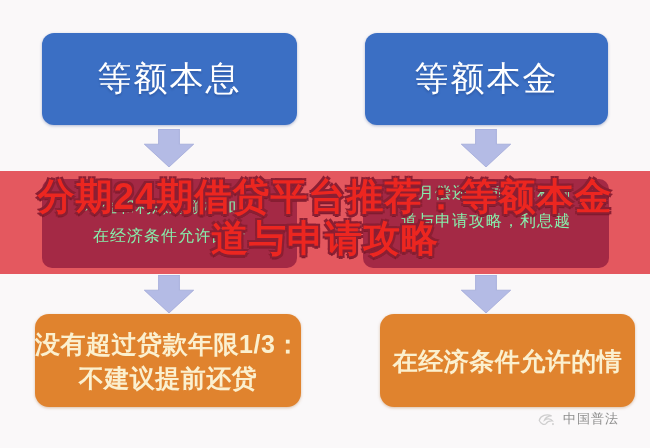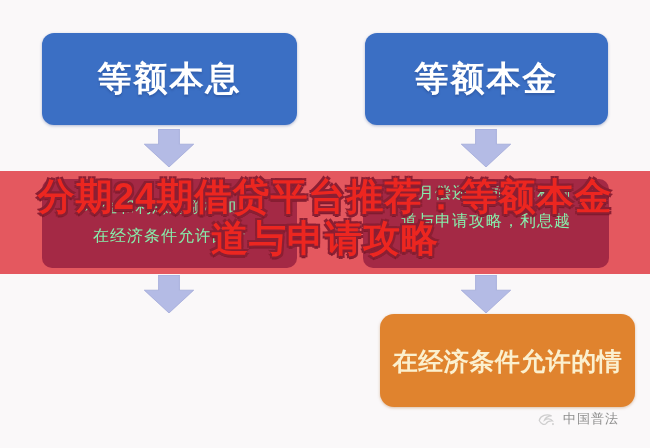--- a/index.html
+++ b/index.html
@@ -7,21 +7,21 @@
     position:relative;width:650px;height:448px;overflow:hidden;
     background:#faf8f9;
     font-family:"Liberation Sans","DejaVu Sans",sans-serif;
   }
   
   .blue-box{
     position:absolute;top:33px;height:92px;border-radius:12px;
     background:#3b6fc4;
     box-shadow:0 1px 3px rgba(40,70,140,.35);
     display:flex;align-items:center;justify-content:center;
-    color:#ffffff;font-size:34px;font-weight:700;letter-spacing:2px;
+    color:#ffffff;font-size:34px;font-weight:400;letter-spacing:2px;
     text-shadow:0 2px 2px rgba(20,40,90,.25);
   }
   .blue-left{left:42px;width:255px;}
   .blue-right{left:365px;width:243px;}
 
   
   .arrow{position:absolute;width:56px;height:38px;}
 
   
   .banner{
@@ -112,20 +112,24 @@
     <div>道与申请攻略</div>
   </div>
 
   <svg class="arrow" style="left:141px;top:275px;" viewBox="0 0 56 40">
     <path d="M17 0 h22 v16 h15 L28 40 L2 16 h15 Z" fill="#b4bbe5" stroke="#9ea7d8" stroke-width="0.8"></path>
   </svg>
   <svg class="arrow" style="left:458px;top:275px;" viewBox="0 0 56 40">
     <path d="M17 0 h22 v16 h15 L28 40 L2 16 h15 Z" fill="#b4bbe5" stroke="#9ea7d8" stroke-width="0.8"></path>
   </svg>
 
+  <div class="orange-box orange-left">
+    <div>没有超过贷款年限1/3：</div>
+    <div>不建议提前还贷</div>
+  </div>
   <div class="orange-box orange-right">
     <div>在经济条件允许的情</div>
   </div>
 
   <div class="watermark">
     <svg class="logo" viewBox="0 0 24 24">
       <path d="M3.5 13.5c1.5-5.5 8-7.5 13.5-5-4 .2-6.8 2-7.8 4.8 2.8-2 6.8-1.8 8.8.8-2.8-.2-5.6.8-6.8 2.6-1.8 2.4-6 1-7.7-3.2z" fill="none" stroke="#c0c0c0" stroke-width="1.4"></path>
       <circle cx="18.5" cy="17.5" r="1.2" fill="#c6c6c6"></circle>
     </svg>
     <span class="wm-text">中国普法</span>

